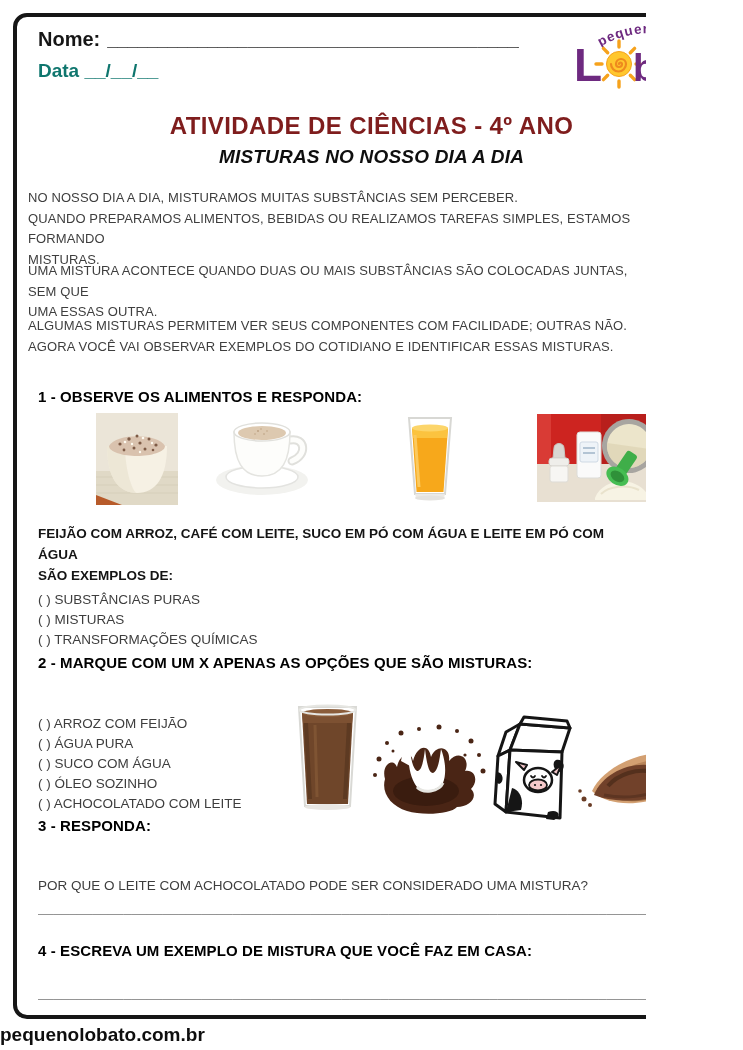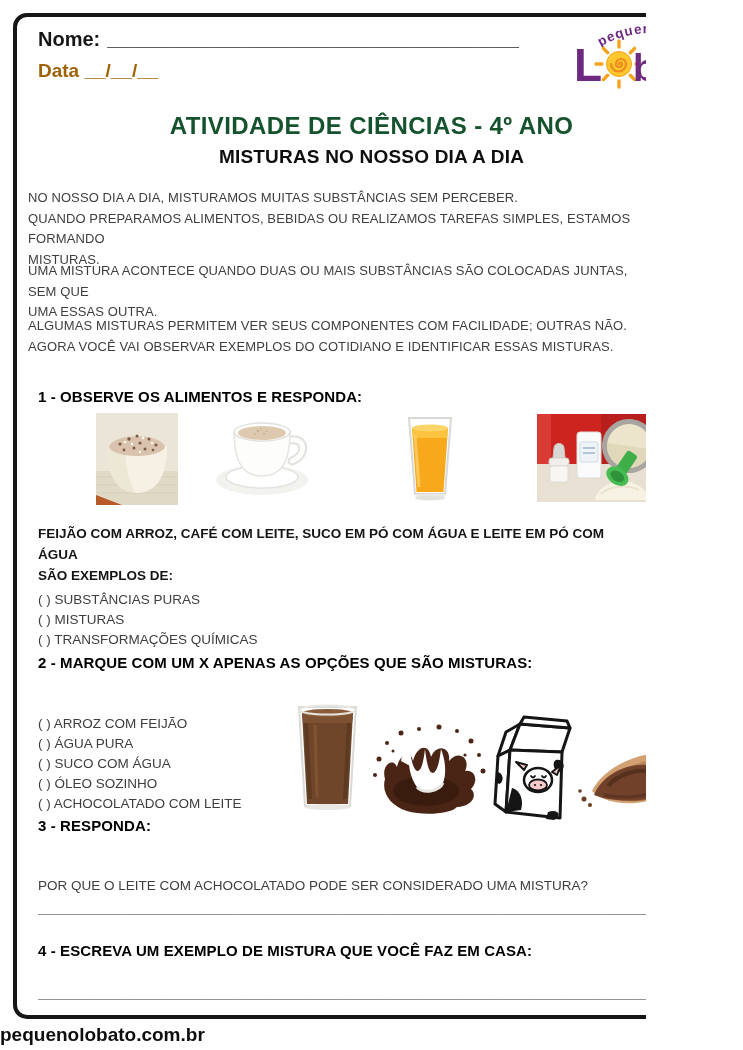--- a/index.html
+++ b/index.html
@@ -8,26 +8,26 @@
     font-family:"Liberation Sans", sans-serif; color:#3e3e3e; overflow:hidden;
   }
   .frame {
     position:absolute; left:13px; top:13px; width:717px; height:1006px;
     border:4px solid #161616; border-radius:14px; box-sizing:border-box;
   }
   .name-row { position:absolute; left:38px; top:28px; display:flex; align-items:baseline; gap:7px;
               font-weight:bold; font-size:20px; color:#161616; }
   .name-blank { display:inline-block; width:412px; height:26px; overflow:hidden; white-space:nowrap;
                 font-weight:bold; font-size:18px; color:#161616; }
-  .date-row { position:absolute; left:38px; top:60px; font-weight:bold; font-size:19px; color:#a16207; }
+  .date-row { position:absolute; left:38px; top:60px; font-weight:bold; font-size:19px; color:#0f766e; }
   .logo { position:absolute; left:572px; top:20px; }
   .title { position:absolute; top:112px; left:0; width:743px; text-align:center;
-           font-size:24px; font-weight:bold; color:#14532d; letter-spacing:0.4px; }
+           font-size:24px; font-weight:bold; color:#7f1d1d; letter-spacing:0.4px; }
   .subtitle { position:absolute; top:146px; left:0; width:743px; text-align:center;
-              font-size:19px; font-weight:bold; color:#0e0e0e; letter-spacing:0.2px; }
+              font-size:19px; font-weight:bold; color:#0e0e0e; letter-spacing:0.2px;font-style:italic; }
   .para { position:absolute; left:28px; font-size:13px; line-height:20.5px; letter-spacing:0.1px; color:#3e3e3e; }
   .q-heading { position:absolute; left:38px; font-size:15px; font-weight:bold; color:#000000; letter-spacing:0.1px; }
   .statement { position:absolute; left:38px; font-size:13.5px; font-weight:bold; color:#141414; line-height:21px;margin-top:8px; }
   .options { position:absolute; left:38px; font-size:13.5px; line-height:20px; color:#3e3e3e;margin-top:20px; }
   .q-text { position:absolute; left:38px; font-size:13.5px; color:#3e3e3e;margin-top:20px; }
   .answer-line { position:absolute; left:38px; width:668px; height:20px; overflow:hidden; white-space:nowrap;
                  font-size:14px; color:#8f8f8f; }
   .footer { position:absolute; top:1024px; left:0; width:743px; text-align:left;
             font-weight:bold; font-size:19px; color:#0e0e0e; }
   .img { position:absolute; }

